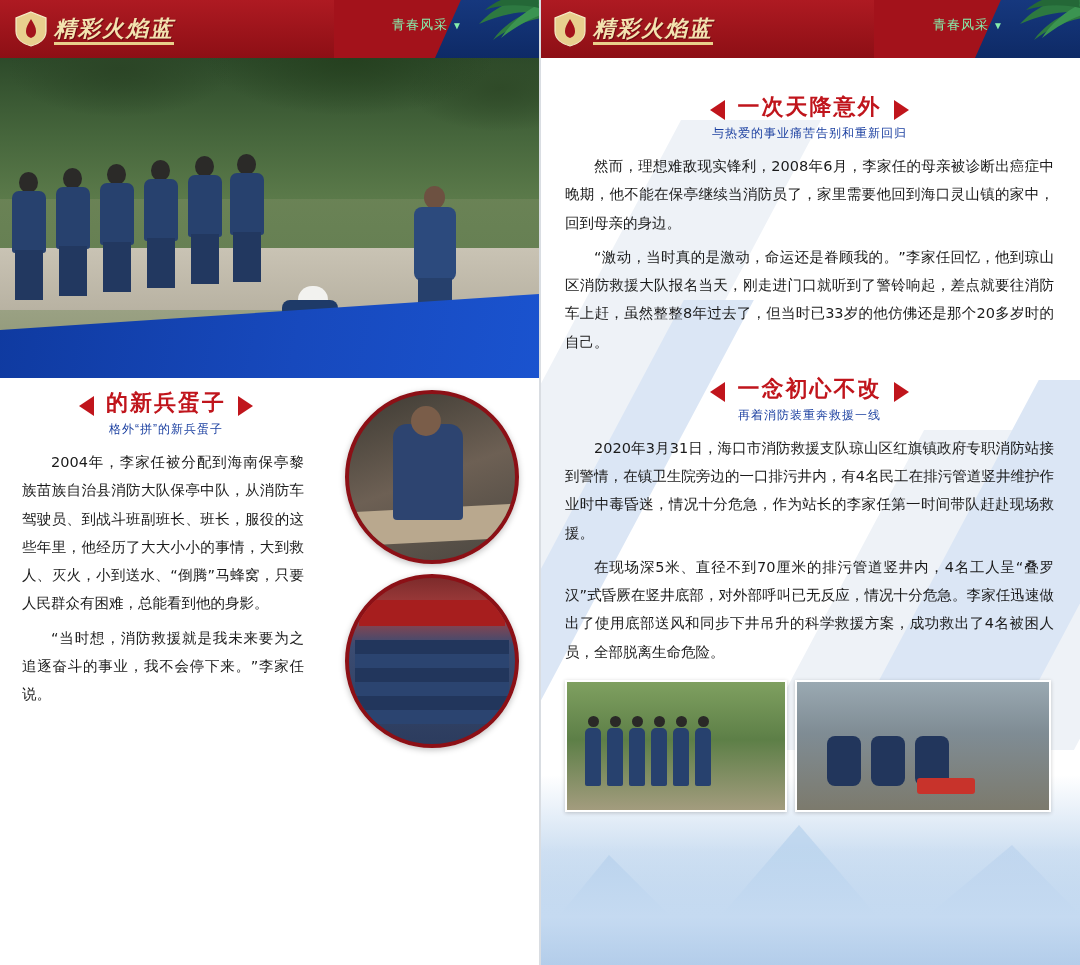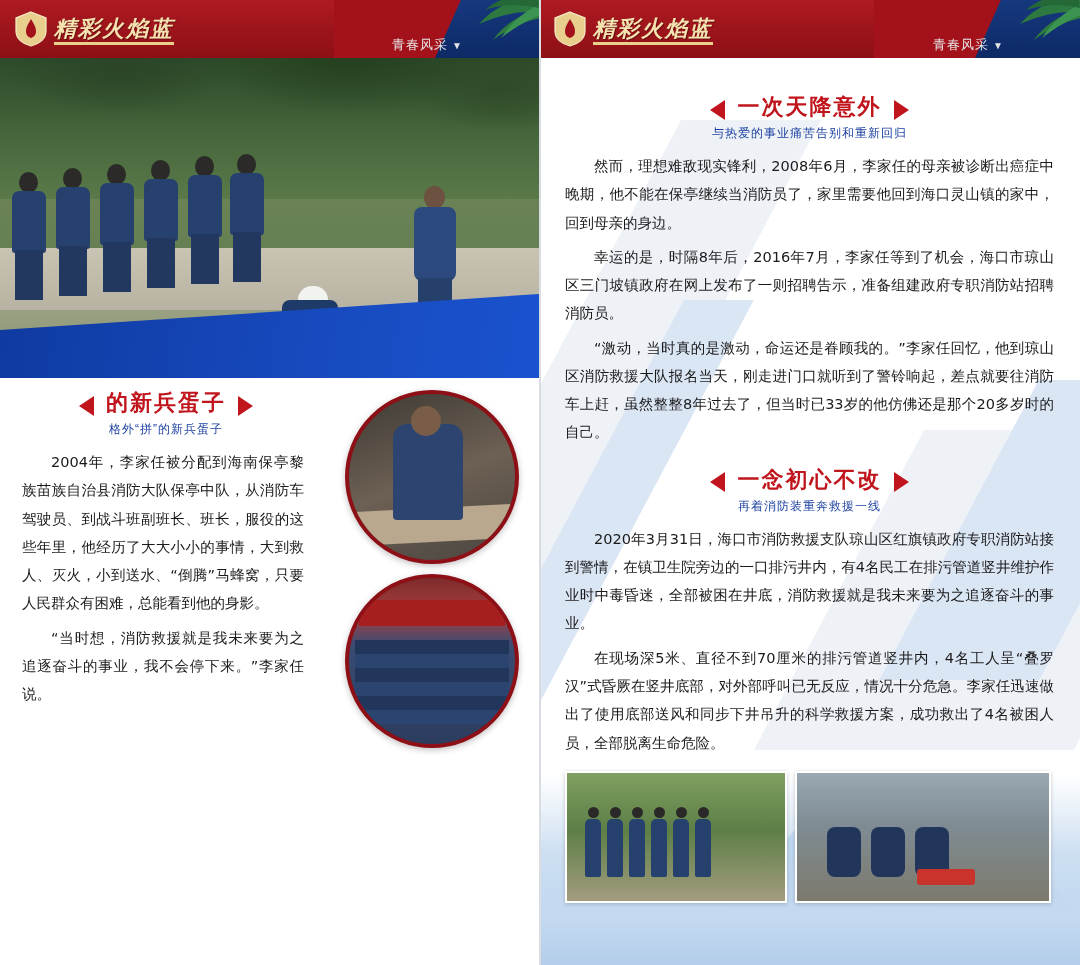--- a/index.html
+++ b/index.html
@@ -91,23 +91,23 @@
   }
   .hdr-title-underline {
     position: absolute;
     left: 54px; top: 42px;
     width: 120px; height: 3px;
     background: #e9d08c;
     z-index: 4;
   }
   .hdr-menu {
     position: absolute;
-    right: 76px; top: 36px;
+    right: 76px; top: 16px;
     font-size: 13px;
-    color: #e5e5e5;
+    color: #86efac;
     letter-spacing: 1px;
     z-index: 5;
   }
   .hdr-caret { font-size: 10px; margin-left: 4px; }
 
   
   .photo-main {
     position: relative;
     width: 539px;
     height: 320px;
@@ -519,33 +519,32 @@
 
       <div class="sec-head">
         <span class="sec-arrow sec-arrow-l"></span>
         <span class="sec-title">一次天降意外</span>
         <span class="sec-arrow sec-arrow-r"></span>
         <div class="sec-sub">与热爱的事业痛苦告别和重新回归</div>
       </div>
 
       <div class="body-text">
         <p>然而，理想难敌现实锋利，2008年6月，李家任的母亲被诊断出癌症中晚期，他不能在保亭继续当消防员了，家里需要他回到海口灵山镇的家中，回到母亲的身边。</p>
-        <p>幸运的是，时隔8年后，2016年7月，李家任等到了机会，海口市琼山区三门坡镇政府在网上发布了一则招聘告示，准备组建政府专职消防站招聘消防员。</p>
         <p>“激动，当时真的是激动，命运还是眷顾我的。”李家任回忆，他到琼山区消防救援大队报名当天，刚走进门口就听到了警铃响起，差点就要往消防车上赶，虽然整整8年过去了，但当时已33岁的他仿佛还是那个20多岁时的自己。</p>
       </div>
 
       <div class="sec-head" style="margin-top:18px">
         <span class="sec-arrow sec-arrow-l"></span>
         <span class="sec-title">一念初心不改</span>
         <span class="sec-arrow sec-arrow-r"></span>
         <div class="sec-sub">再着消防装重奔救援一线</div>
       </div>
 
       <div class="body-text">
-        <p>2020年3月31日，海口市消防救援支队琼山区红旗镇政府专职消防站接到警情，在镇卫生院旁边的一口排污井内，有4名民工在排污管道竖井维护作业时中毒昏迷，全部被困在井底，消防救援就是我未来要为之追逐奋斗的事业。</p>
+        <p>2020年3月31日，海口市消防救援支队琼山区红旗镇政府专职消防站接到警情，在镇卫生院旁边的一口排污井内，有4名民工在排污管道竖井维护作业时中毒昏迷，情况十分危急，作为站长的李家任第一时间带队赶赴现场救援。</p>
         <p>在现场深5米、直径不到70厘米的排污管道竖井内，4名工人呈“叠罗汉”式昏厥在竖井底部，对外部呼叫已无反应，情况十分危急。李家任迅速做出了使用底部送风和同步下井吊升的科学救援方案，成功救出了4名被困人员，全部脱离生命危险。</p>
       </div>
 
       <div class="photo-row">
         <div class="ph ph-a">
           <div class="row">
               <div class="p"></div>
               <div class="p"></div>
               <div class="p"></div>
               <div class="p"></div>

